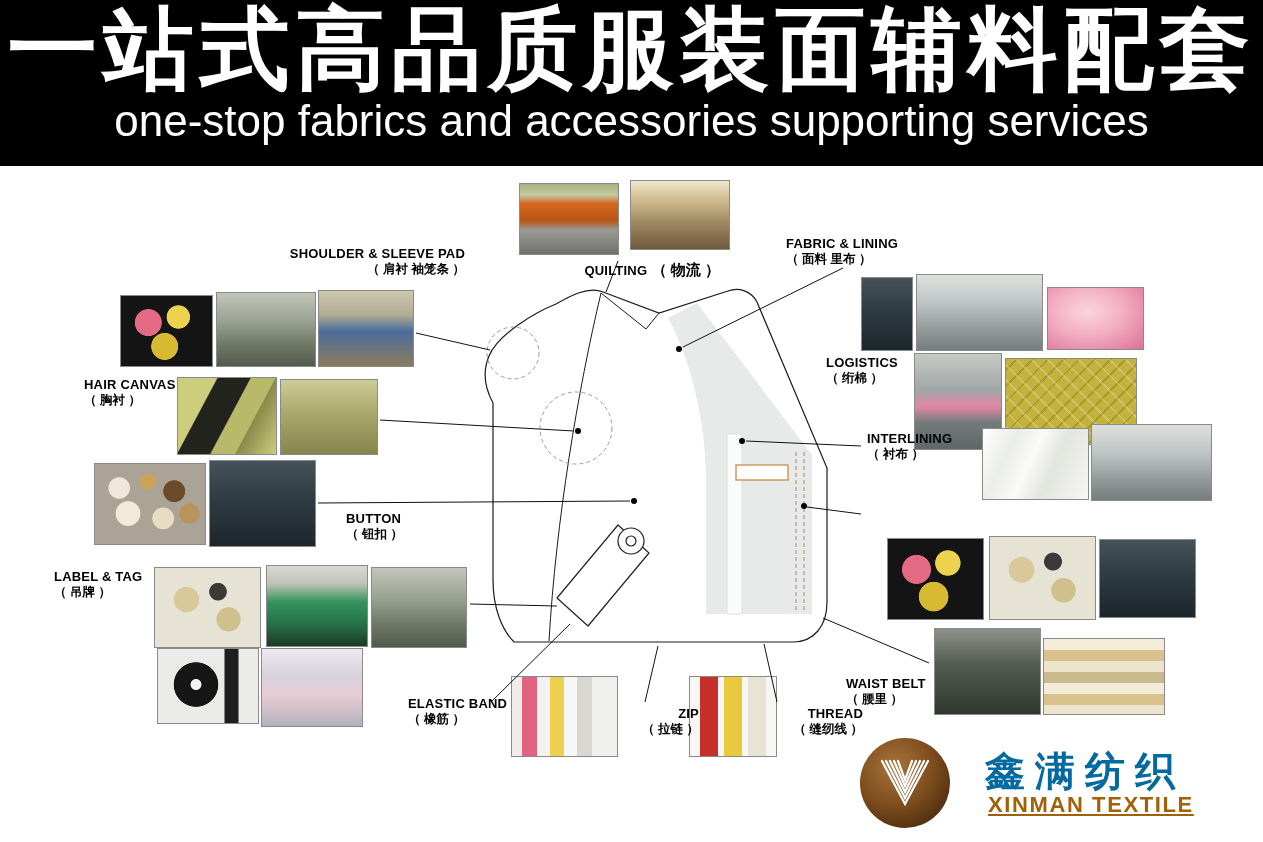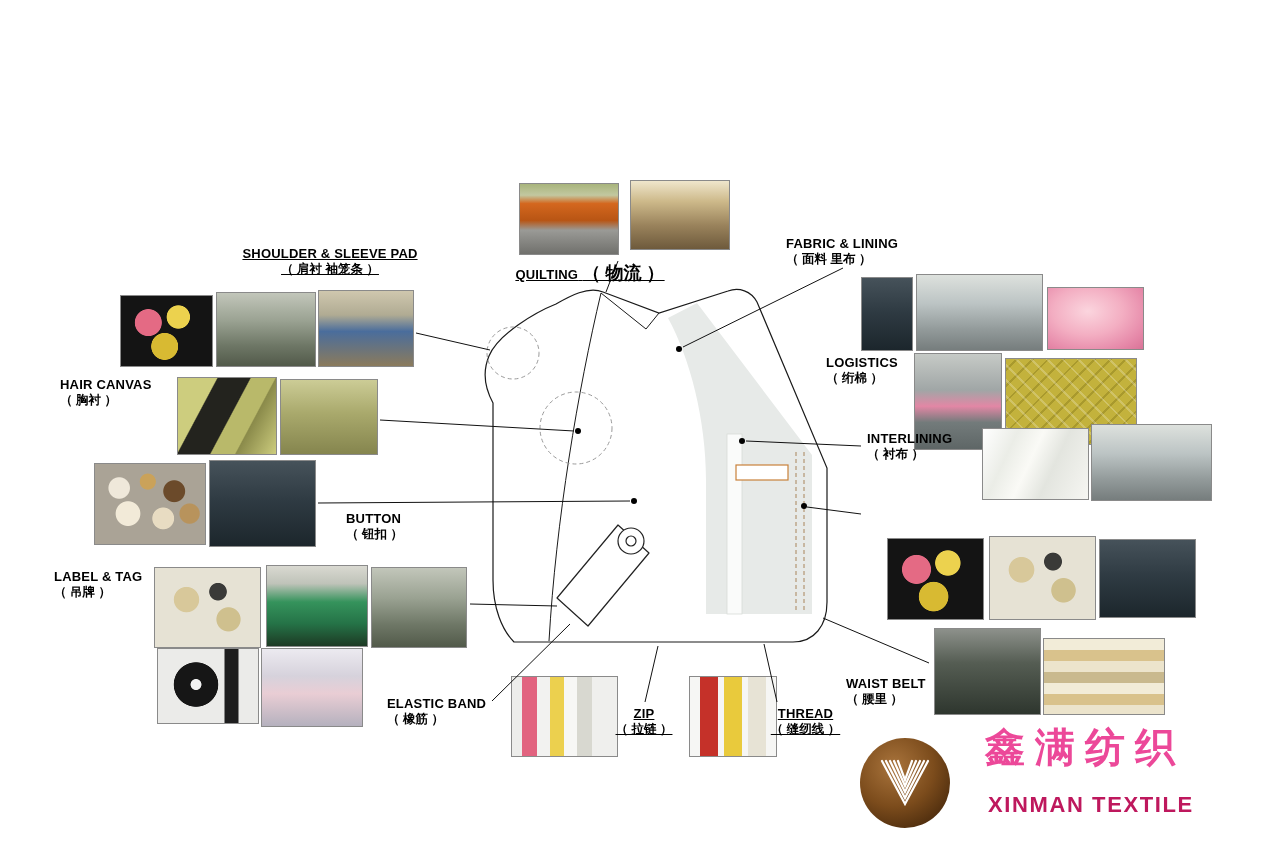--- a/index.html
+++ b/index.html
@@ -10,23 +10,23 @@
   
   .header{position:absolute;left:0;top:0;width:1263px;height:166px;background:#000;
           color:#fff;text-align:center;overflow:hidden;}
   .title-cn{margin-top:2px;font-size:90px;line-height:1.06;font-weight:bold;letter-spacing:6px;white-space:nowrap;}
   .subtitle-en{font-size:44px;line-height:1.1;font-weight:normal;letter-spacing:0px;white-space:nowrap;}
 
   
   .label{position:absolute;color:#000;}
   .label .en{font-size:13px;font-weight:bold;letter-spacing:.2px;line-height:15px;}
   .label .cn{font-size:12.5px;font-weight:bold;line-height:15px;margin-top:1px;}
-  .label.center{text-align:center;text-decoration:underline;}
+  .label.center{text-align:right;}
   .label.left{text-align:left;}
-  .inline-cn{font-size:18px;font-weight:bold;}
+  .inline-cn{font-size:15px;font-weight:bold;}
 
   
   .photo{position:absolute;border:1px solid #8a8a8a;box-sizing:border-box;}
   .ph-truck{background:linear-gradient(180deg,#a8b47c 0%,#c2c8a0 16%,#d4671e 28%,#b85514 52%,#9a9a96 66%,#70706c 100%);}
   .ph-warehouse{background:linear-gradient(180deg,#efe6cc 0%,#cdb98a 30%,#9a835c 65%,#6e5a3c 100%);}
   .ph-pads{background:radial-gradient(circle at 30% 38%,#e46a84 0%,#e46a84 17%,rgba(0,0,0,0) 18%),radial-gradient(circle at 63% 30%,#ecd24e 0%,#ecd24e 15%,rgba(0,0,0,0) 16%),radial-gradient(circle at 48% 72%,#d8ba32 0%,#d8ba32 19%,rgba(0,0,0,0) 20%),#141414;}
   .ph-factory{background:linear-gradient(180deg,#c2c6ba 0%,#9aa292 38%,#6e7766 72%,#525a4a 100%);}
   .ph-worker{background:linear-gradient(180deg,#cfc7ae 0%,#b0ab93 32%,#4a6d9c 54%,#8b7b5c 100%);}
   .ph-machine-dark{background:linear-gradient(180deg,#46525a 0%,#2e3a42 48%,#1c262c 100%);}
   .ph-factory-bright{background:linear-gradient(180deg,#dde1dd 0%,#bcc4c4 38%,#939b9b 72%,#767d7d 100%);}
@@ -44,30 +44,34 @@
   .ph-zips{background:linear-gradient(90deg,#ededeb 0 10%,#e2637f 10% 24%,#f2f2f0 24% 36%,#ecd04e 36% 50%,#f7f7f5 50% 62%,#d8d8d0 62% 76%,#efefed 76% 100%);}
   .ph-threads{background:linear-gradient(90deg,#f6f6f4 0 12%,#c53129 12% 32%,#f6f6f4 32% 40%,#e9ca3c 40% 60%,#f6f6f4 60% 68%,#e7e3d5 68% 88%,#f6f6f4 88% 100%);}
   .ph-waist-machine{background:linear-gradient(180deg,#8d918b 0%,#555d53 40%,#2e362e 100%);}
   .ph-waistbelts{background:repeating-linear-gradient(180deg,#f2ecd8 0 11px,#d9c28c 11px 22px,#ece4cc 22px 33px,#c9b98e 33px 44px);}
 
   
   .overlay{position:absolute;left:0;top:0;width:1263px;height:842px;pointer-events:none;}
 
   
   .logo-mark{position:absolute;left:858px;top:736px;width:94px;height:94px;}
-  .logo-cn{position:absolute;left:985px;top:720px;font-size:40px;font-weight:bold;
-           letter-spacing:10px;color:#ec4899;white-space:nowrap;}
+  .logo-cn{position:absolute;left:985px;top:744px;font-size:40px;font-weight:bold;
+           letter-spacing:10px;color:#0369a1;white-space:nowrap;}
   .logo-en{position:absolute;left:988px;top:792px;font-size:22px;font-weight:bold;
-           letter-spacing:1.6px;color:#be185d;white-space:nowrap;}
+           letter-spacing:1.6px;color:#a16207;white-space:nowrap;text-decoration:underline;}
 </style>
 </head>
 <body>
 
 <div class="canvas">
 
+  <div class="header">
+    <div class="title-cn">一站式高品质服装面辅料配套</div>
+    <div class="subtitle-en">one-stop fabrics and accessories supporting services</div>
+  </div>
 
   <div class="photo ph-truck" style="left:519px;top:183px;width:100px;height:72px"></div>
   <div class="photo ph-warehouse" style="left:630px;top:180px;width:100px;height:70px"></div>
 
   <div class="photo ph-pads" style="left:120px;top:295px;width:93px;height:72px"></div>
   <div class="photo ph-factory" style="left:216px;top:292px;width:100px;height:75px"></div>
   <div class="photo ph-worker" style="left:318px;top:290px;width:96px;height:77px"></div>
 
   <div class="photo ph-machine-dark" style="left:861px;top:277px;width:52px;height:74px"></div>
   <div class="photo ph-factory-bright" style="left:916px;top:274px;width:127px;height:77px"></div>
@@ -158,21 +162,21 @@
   <div class="label center" style="left:460px;top:261px;width:260px">
     <span class="en">QUILTING</span>
     <span class="inline-cn">（ 物流 ）</span>
   </div>
 
   <div class="label left" style="left:786px;top:236px">
     <div class="en">FABRIC &amp; LINING</div>
     <div class="cn">（ 面料  里布 ）</div>
   </div>
 
-  <div class="label left" style="left:60px;top:377px">
+  <div class="label left" style="left:84px;top:377px">
     <div class="en">HAIR CANVAS</div>
     <div class="cn">（ 胸衬 ）</div>
   </div>
 
   <div class="label left" style="left:826px;top:355px">
     <div class="en">LOGISTICS</div>
     <div class="cn">（ 绗棉 ）</div>
   </div>
 
   <div class="label left" style="left:867px;top:431px">
@@ -184,21 +188,21 @@
     <div class="en">BUTTON</div>
     <div class="cn">（ 钮扣 ）</div>
   </div>
 
 
   <div class="label left" style="left:54px;top:569px">
     <div class="en">LABEL &amp; TAG</div>
     <div class="cn">（ 吊牌 ）</div>
   </div>
 
-  <div class="label left" style="left:387px;top:696px">
+  <div class="label left" style="left:408px;top:696px">
     <div class="en">ELASTIC BAND</div>
     <div class="cn">（ 橡筋 ）</div>
   </div>
 
   <div class="label center" style="left:589px;top:706px;width:110px">
     <div class="en">ZIP</div>
     <div class="cn">（ 拉链 ）</div>
   </div>
 
   <div class="label center" style="left:748px;top:706px;width:115px">

